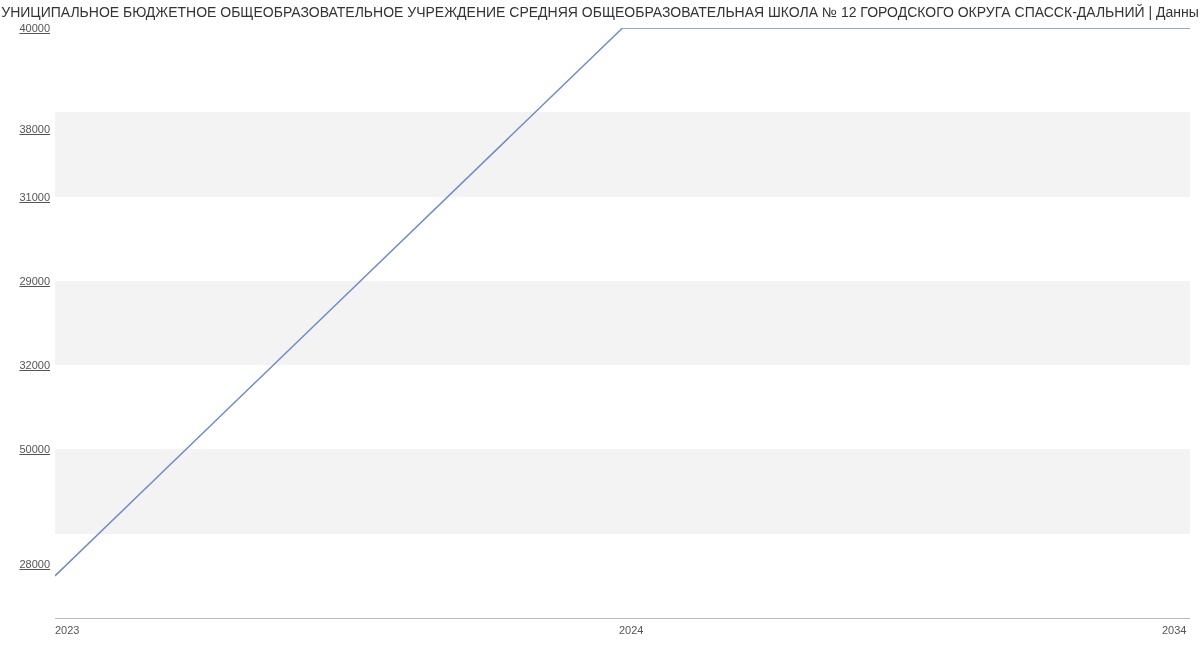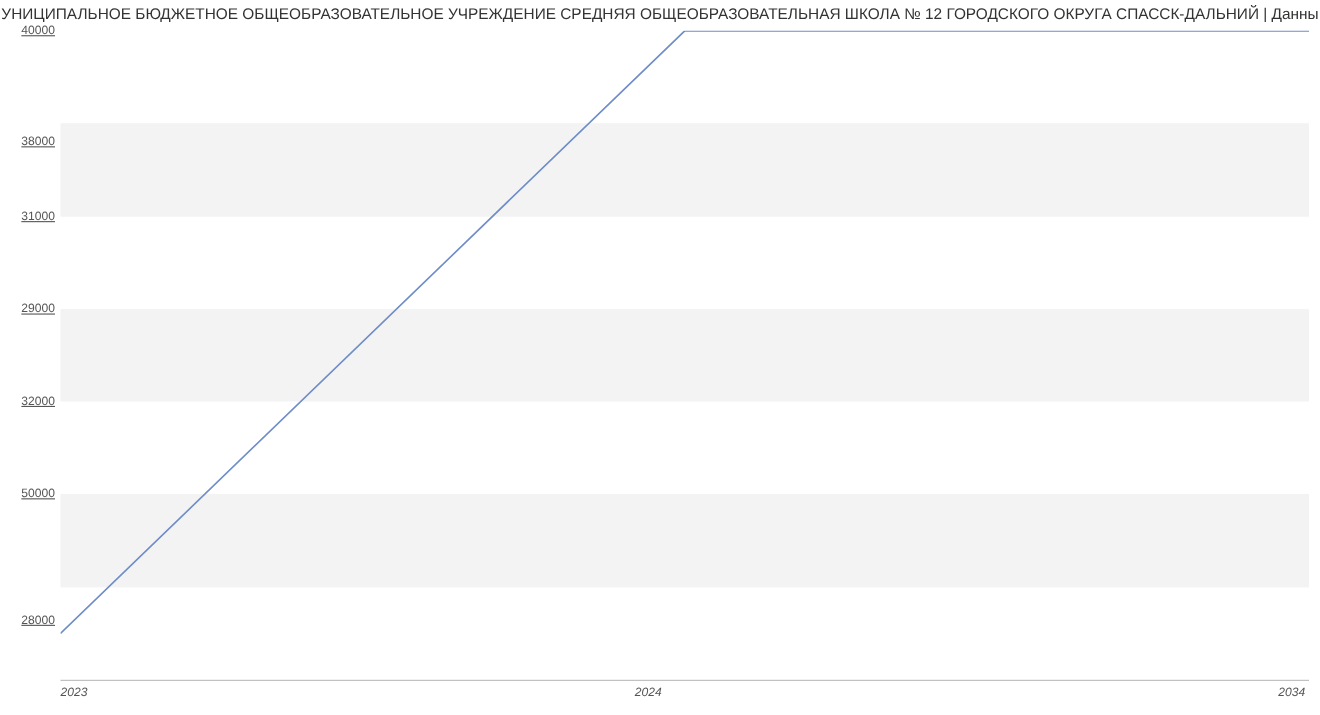--- a/index.html
+++ b/index.html
@@ -51,21 +51,20 @@
     font-size: 11px;
     color: #555;
     transform: translateY(-50%);
     text-decoration: underline;
   }
   .xtick {
     position: absolute;
     top: 624px;
     font-size: 11px;
     color: #555;
-    font-style: italic;
   }
   svg.line {
     position: absolute;
     left: 0;
     top: 0;
     width: 100%;
     height: 100%;
   }
 </style>
 </head>
@@ -84,15 +83,15 @@
   </div>
 <div class="ytick" style="top: 618px; margin-top: 47px;">26000</div>
     <div class="ytick" style="top: 533.714px; margin-top: 30px;">28000</div>
     <div class="ytick" style="top: 449.429px;">50000</div>
     <div class="ytick" style="top: 365.143px; text-align: right;">32000</div>
     <div class="ytick" style="top: 280.857px;">29000</div>
     <div class="ytick" style="top: 196.571px;">31000</div>
     <div class="ytick" style="top: 105px; margin-top: 24px;">38000</div>
     <div class="ytick" style="top: 28px;">40000</div>
     <div class="xtick" style="left: 55px;">2023</div>
-    <div class="xtick" style="left: 577px;">2024</div>
+    <div class="xtick" style="left: 619px;">2024</div>
     <div class="xtick" style="left: 1162px;">2034</div>
   </div>
 
 </body></html>

